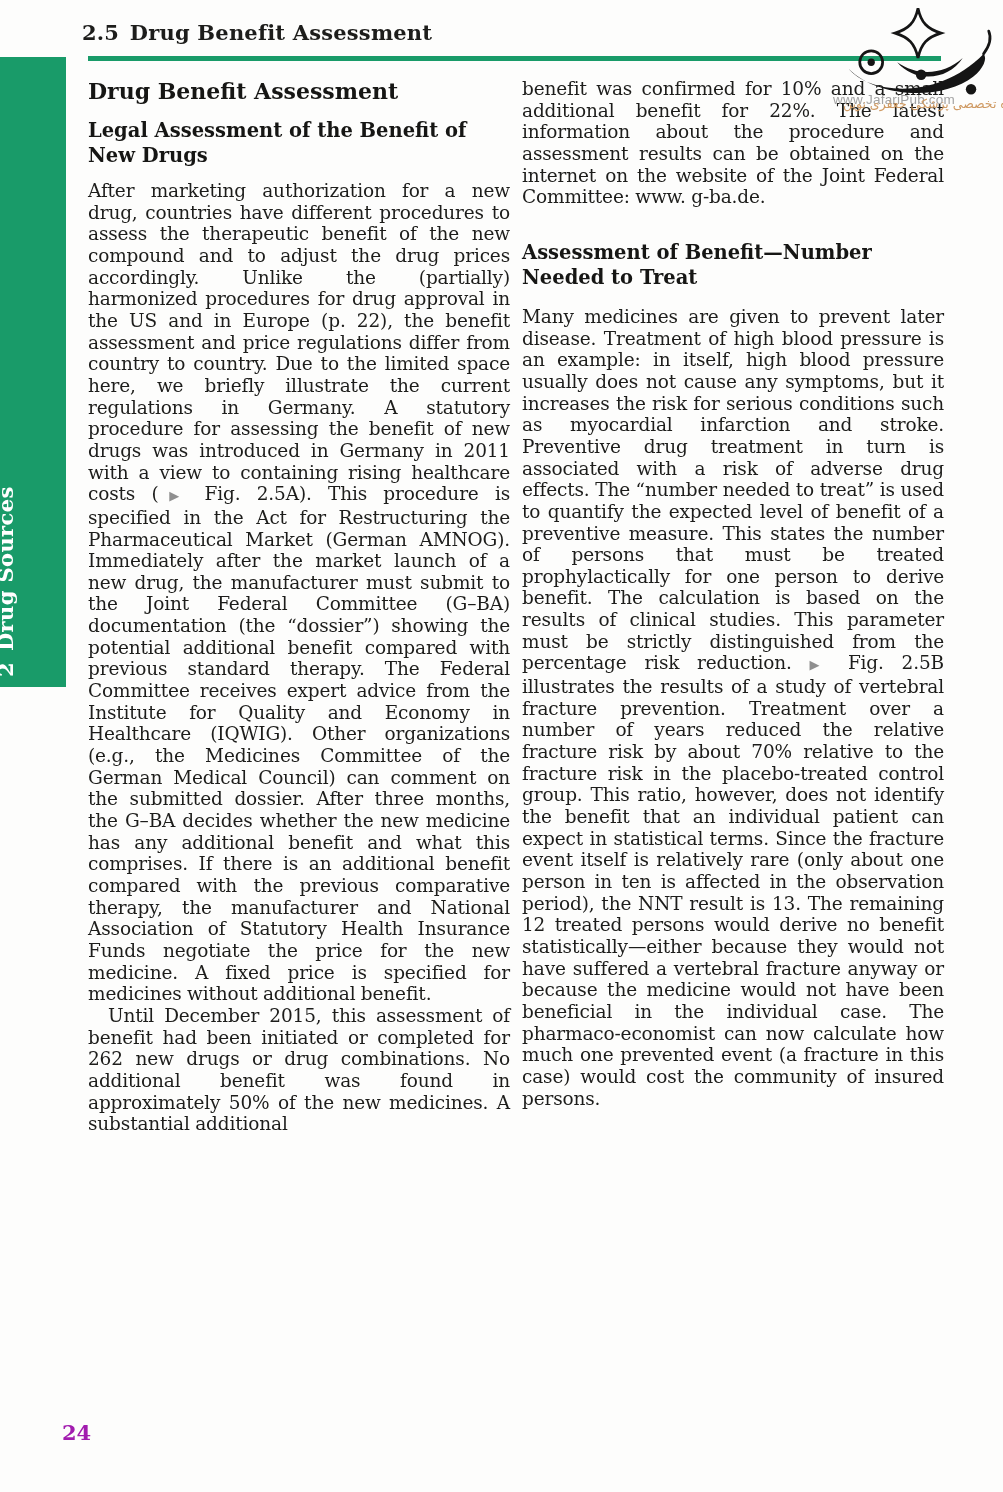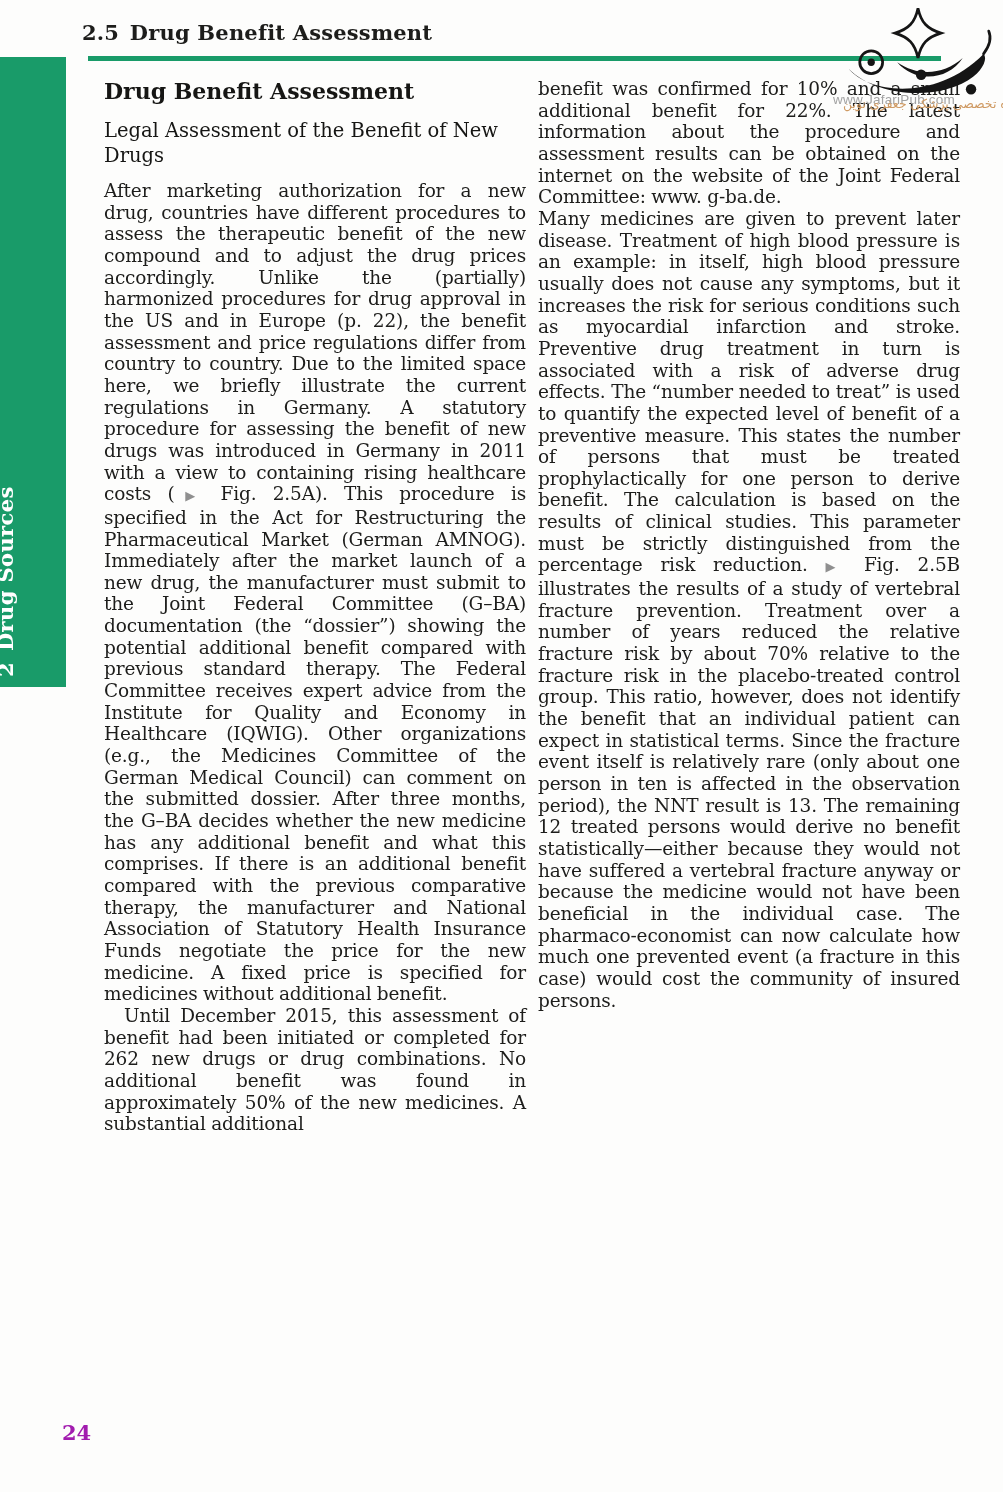--- a/index.html
+++ b/index.html
@@ -46,31 +46,31 @@
     font-size:13.5px;color:#a3a3a3;letter-spacing:0.2px;
   }
   .wm-fa{
     position:absolute;top:92px;left:4px;width:210px;
     white-space:nowrap;direction:rtl;
     font-family:"DejaVu Sans", sans-serif;
     font-size:12.5px;color:#cf9a63;
   }
   
   .columns{
-    position:absolute;left:104px;top:78px;width:856px;
+    position:absolute;left:88px;top:78px;width:856px;
     display:flex;gap:12px;
   }
   .col{width:423px;}
   h2.doc{
     margin:0 0 14px 0;
     font-size:22px;line-height:26px;font-weight:bold;color:#161614;
   }
   h3.doc{
     margin:0 0 12px 0;
-    font-size:19.5px;line-height:25px;font-weight:normal;color:#161614;
+    font-size:19.5px;line-height:25px;font-weight:bold;color:#161614;
   }
   h3.doc.mid{margin-top:32px;margin-bottom:16px;}
   p.body{
     margin:0;
     font-size:18.5px;line-height:21.65px;
     text-align:justify;
     letter-spacing:-0.15px;
     word-spacing:-0.3px;
   }
   p.body.indent{text-indent:20px;}
@@ -116,20 +116,21 @@
 
     <section class="col">
       <h2 class="doc">Drug Benefit Assessment</h2>
       <h3 class="doc">Legal Assessment of the Benefit of New Drugs</h3>
       <p class="body"><span>After marketing authorization for a new drug, countries have different procedures to assess the therapeutic benefit of the new compound and to adjust the drug prices accordingly. Unlike the (partially) harmonized procedures for drug approval in the US and in Europe (p. 22), the benefit assessment and price regulations differ from country to country. Due to the limited space here, we briefly illustrate the current regulations in Germany. A statutory procedure for assessing the benefit of new drugs was introduced in Germany in 2011 with a view to containing rising healthcare costs (</span><span class="arrow">▶ </span><b>Fig. 2.5A</b><span>). This procedure is specified in the </span><b>Act for Restructuring the Pharmaceutical Market</b><span> (German </span><b>AMNOG</b><span>). Immediately after the market launch of a new drug, the manufacturer must submit to the Joint Federal Committee (G–BA) documentation (the “dossier”) showing the potential additional benefit compared with previous standard therapy. The Federal Committee receives expert advice from the Institute for Quality and Economy in Healthcare (IQWIG). Other organizations (e.g., the Medicines Committee of the German Medical Council) can comment on the submitted dossier. After three months, the G–BA decides whether the new medicine has any additional benefit and what this comprises. If there is an additional benefit compared with the previous comparative therapy, the manufacturer and National Association of Statutory Health Insurance Funds negotiate the price for the new medicine. A fixed price is specified for medicines without additional benefit.</span></p>
       <p class="body indent">Until December 2015, this assessment of benefit had been initiated or completed for 262 new drugs or drug combinations. No additional benefit was found in approximately 50% of the new medicines. A substantial additional</p>
     </section>
 
     <section class="col">
       <p class="body">benefit was confirmed for 10% and a small additional benefit for 22%. The latest information about the procedure and assessment results can be obtained on the internet on the website of the Joint Federal Committee: www. g-ba.de.</p>
+      <h3 class="doc mid">Assessment of Benefit—Number Needed to Treat</h3>
       <p class="body"><span>Many medicines are given to prevent later disease. Treatment of high blood pressure is an example: in itself, high blood pressure usually does not cause any symptoms, but it increases the risk for serious conditions such as myocardial infarction and stroke. Preventive drug treatment in turn is associated with a risk of adverse drug effects. The “number needed to treat” is used to quantify the expected level of benefit of a preventive measure. This states the number of persons that must be treated prophylactically for one person to derive benefit. The calculation is based on the results of clinical studies. This parameter must be strictly distinguished from the percentage risk reduction. </span><span class="arrow">▶ </span><b>Fig. 2.5B</b><span> illustrates the results of a study of vertebral fracture prevention. Treatment over a number of years reduced the relative fracture risk by about 70% relative to the fracture risk in the placebo-treated control group. This ratio, however, does not identify the benefit that an individual patient can expect in statistical terms. Since the fracture event itself is relatively rare (only about one person in ten is affected in the observation period), the NNT result is 13. The remaining 12 treated persons would derive no benefit statistically—either because they would not have suffered a vertebral fracture anyway or because the medicine would not have been beneficial in the individual case. The pharmaco-economist can now calculate how much one prevented event (a fracture in this case) would cost the community of insured persons.</span></p>
     </section>
 
   </main>
 
   <div class="page-number">24</div>
 
 </div>
 
 </body></html>

